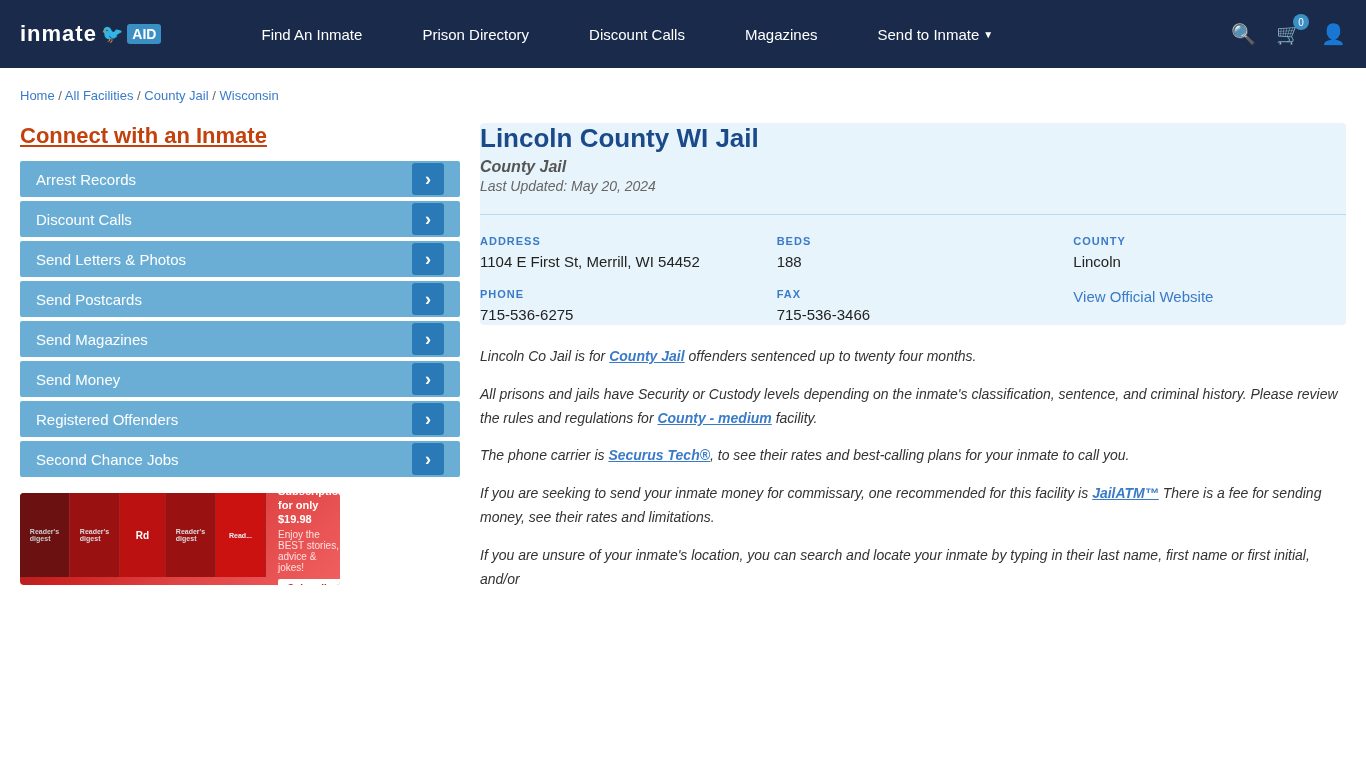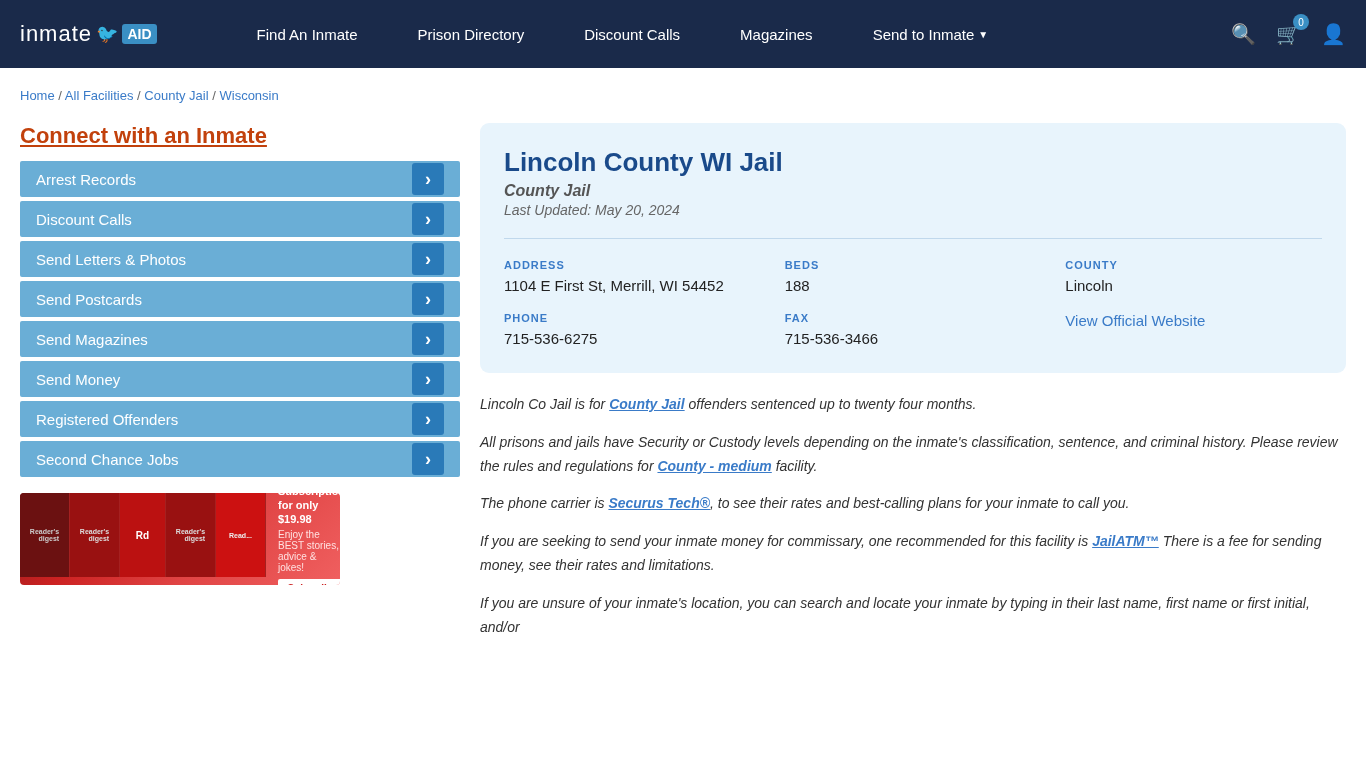--- a/index.html
+++ b/index.html
@@ -16,21 +16,21 @@
     }
     .logo {
       display: flex;
       align-items: center;
       gap: 4px;
       flex-shrink: 0;
     }
     .logo-text {
       color: #fff;
       font-size: 22px;
-      font-weight: normal;
+      font-weight: bold;
       letter-spacing: 1px;
     }
     .logo-atm {
       background: #3a8fc4;
       color: #fff;
       font-size: 14px;
       font-weight: bold;
       padding: 2px 5px;
       border-radius: 3px;
     }
@@ -162,21 +162,21 @@
     .ad-book {
       width: 50px;
       height: 84px;
       background: #8b1a1a;
       border-right: 1px solid #a52020;
       display: flex;
       align-items: center;
       justify-content: center;
       font-size: 8px;
       color: #ddd;
-      text-align: right;
+      text-align: left;
       font-weight: bold;
     }
     .ad-book.rd {
       background: #cc1111;
       color: #fff;
       font-size: 20px;
       font-weight: 900;
     }
     .ad-content {
       padding: 8px 12px;
@@ -204,22 +204,21 @@
       margin-top: 6px;
       cursor: pointer;
     }
 
     
     .facility-section {
       flex: 1;
     }
     .facility-card {
       background: #e8f4fc;
-      border-radius: 9px;
-      padding: 24px;
+      border-radius: 4px;
       margin-bottom: 20px;
     }
     .facility-name {
       font-size: 26px;
       font-weight: bold;
       color: #1a4a8a;
       margin-bottom: 4px;
     }
     .facility-type {
       font-size: 16px;

